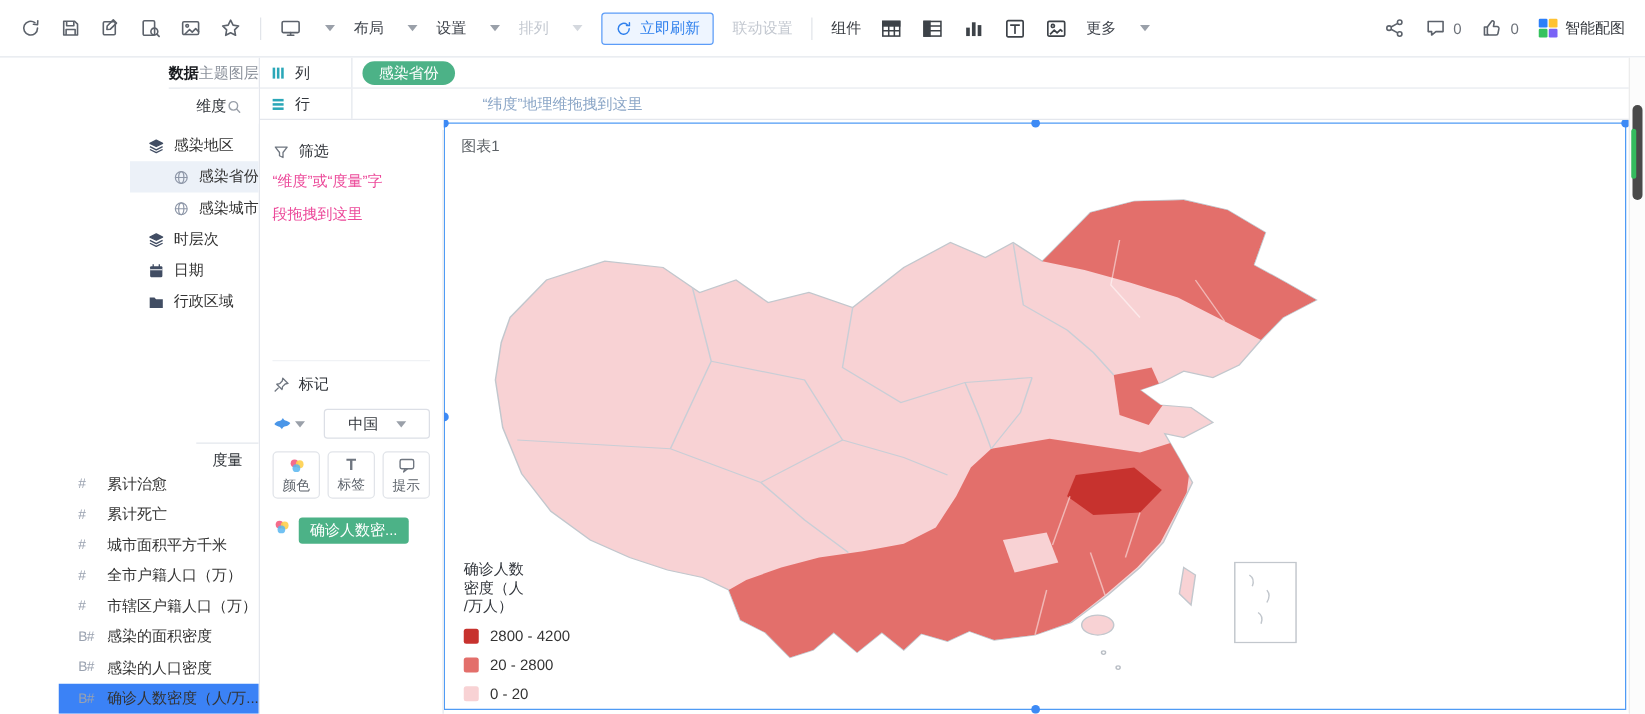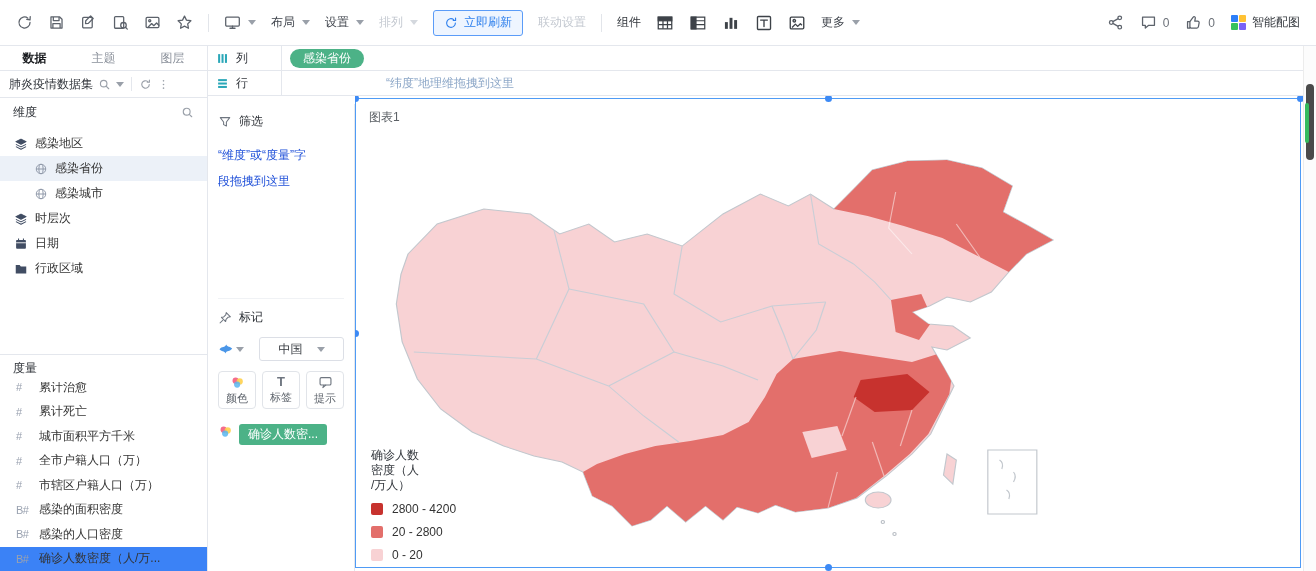--- a/index.html
+++ b/index.html
@@ -5,39 +5,39 @@
   * { margin:0; padding:0; box-sizing:border-box; }
   html,body { width:1316px; height:571px; overflow:hidden; background:#fff;
     font-family:"Liberation Sans","DejaVu Sans",sans-serif; font-size:12px; color:#333; }
 
   
   .topbar { position:absolute; left:0; top:0; right:0; height:46px; background:#fff;
     border-bottom:1px solid #e4e7ed; display:flex; align-items:center; padding:0 16px; gap:15px; z-index:30; }
   .tb-ic { display:inline-flex; align-items:center; color:#5c626b; cursor:pointer; }
   .tb-ic svg { width:17px; height:17px; }
   .tb-sep { width:1px; height:18px; background:#e2e5ea; }
-  .tb-item { display:inline-flex; align-items:center; gap:7px; color:#40454d; cursor:pointer; }
+  .tb-item { display:inline-flex; align-items:center; gap:19px; color:#40454d; cursor:pointer; }
   .caret { width:0; height:0; border-left:4px solid transparent; border-right:4px solid transparent;
     border-top:5px solid #9aa0a9; }
   .disabled { color:#c3c8d0 !important;justify-content:space-between; }
   .disabled .caret { border-top-color:#d4d8de; }
   .refresh-btn { display:inline-flex; align-items:center; gap:6px; height:26px; padding:0 10px;
     border:1px solid #5b9cf8; border-radius:3px; background:#eef5ff; color:#2f80ed; cursor:pointer; font-size:12px; }
   .refresh-btn svg { width:14px; height:14px; }
   .widget-ic { color:#3d4248; }
   .widget-ic svg { width:18px; height:18px; }
   .tb-right { margin-left:auto; display:flex; align-items:center; gap:16px; }
   .count { color:#6b7078; margin-left:-10px; }
   .smart { display:inline-flex; align-items:center; gap:6px; color:#33373d; cursor:pointer; }
   .smart-grid { display:grid; grid-template-columns:7px 7px; grid-template-rows:7px 7px; gap:1px; }
   .smart-grid i { display:block; border-radius:1px; }
 
   
   .sidebar { position:absolute; left:0; top:46px; bottom:0; width:208px; background:#fff;
-    border-right:1px solid #e4e7ed; display:flex; flex-direction:column; overflow:hidden; z-index:20; }
+    border-right:1px solid #e4e7ed; display:flex; flex-direction:column; overflow:hidden; z-index:20;align-items:flex-end; }
   .sb-tabs { height:25px; display:flex; border-bottom:1px solid #e4e7ed; flex:none; }
   .sb-tab { flex:1; display:flex; align-items:center; justify-content:center; color:#8a909a; cursor:pointer; }
   .sb-tab.active { color:#17191d; font-weight:bold; }
   .sb-dataset { height:27px; flex:none; display:flex; align-items:center; gap:5px; padding:0 9px;
     border-bottom:1px solid #e4e7ed; }
   .sb-dataset .ds-name { max-width:92px; white-space:nowrap; overflow:hidden; color:#33373d; }
   .mini-ic { display:inline-flex; color:#9aa0a9; cursor:pointer; }
   .mini-ic svg { width:13px; height:13px; }
   .mini-sep { width:1px; height:14px; background:#e4e7ed; margin:0 2px; }
   .sb-sec-title { height:28px; flex:none; display:flex; align-items:center; padding:0 13px; color:#2c3036;
@@ -75,21 +75,21 @@
     color:#fff; cursor:pointer; white-space:nowrap; }
   .hint { color:#8ba6c7; white-space:nowrap; cursor:default; }
   .r2 .hint { margin-left:96px; }
 
   
   .marks { position:absolute; left:208px; top:104px; bottom:0; width:147px; background:#fff;
     border-right:1px solid #e4e7ed; padding:9px 10px 0 10px; z-index:10; }
   .sec-head { display:flex; align-items:center; gap:7px; color:#2c3036; }
   .sec-head svg { width:14px; height:14px; }
   .gray-ic { color:#6f7680; display:inline-flex; }
-  .filter-hint { margin-top:12px; line-height:26px; color:#1d4ed8; }
+  .filter-hint { margin-top:2px; line-height:26px; color:#ec4899; }
   .marks-sec { margin-top:104px; border-top:1px solid #f0f2f5; padding-top:10px; }
   .geo-row { margin-top:11px; display:flex; align-items:center; gap:15px; }
   .geo-type { display:inline-flex; align-items:center; gap:2px; cursor:pointer; }
   .geo-type svg { width:16px; height:16px; }
   .geo-select { flex:1; height:24px; border:1px solid #dcdfe6; border-radius:3px; display:flex;
     align-items:center; justify-content:center; gap:14px; cursor:pointer; color:#33373d; }
   .mark-btns { display:flex; gap:6px; margin-top:10px; }
   .mark-btn { width:41px; height:38px; border:1px solid #e1e4e9; border-radius:4px; background:#fff;
     display:flex; flex-direction:column; align-items:center; justify-content:center; gap:1px;
     font-size:11px; color:#5d636b; cursor:pointer; }
@@ -271,44 +271,20 @@
   </div>
 </div>
 
 <div class="sidebar">
   <div class="sb-tabs">
     <span class="sb-tab active">数据</span>
     <span class="sb-tab">主题</span>
     <span class="sb-tab">图层</span>
   </div>
 
-  <div class="sb-dataset">
-    <span class="ds-name">肺炎疫情数据集</span>
-    <span class="mini-ic">
-      <svg viewBox="0 0 16 16" fill="none" stroke="currentColor" stroke-width="1.4" stroke-linecap="round">
-          <circle cx="7" cy="7" r="4"></circle>
-          <path d="M10 10l3.2 3.2"></path>
-        </svg>
-    </span>
-    <span class="caret"></span>
-    <span class="mini-sep"></span>
-    <span class="mini-ic">
-      <svg viewBox="0 0 16 16" fill="none" stroke="currentColor" stroke-width="1.4" stroke-linecap="round">
-          <path d="M12.6 8a4.6 4.6 0 1 1-1.7-3.6"></path>
-          <path d="M12.8 2.6v2.6h-2.6"></path>
-        </svg>
-    </span>
-    <span class="mini-ic">
-      <svg viewBox="0 0 16 16" fill="currentColor">
-          <circle cx="8" cy="3.5" r="1"></circle>
-          <circle cx="8" cy="8" r="1"></circle>
-          <circle cx="8" cy="12.5" r="1"></circle>
-        </svg>
-    </span>
-  </div>
 
   <div class="sb-sec-title">
     <span>维度</span>
     <span class="mini-ic sr">
       <svg viewBox="0 0 16 16" fill="none" stroke="currentColor" stroke-width="1.4" stroke-linecap="round">
           <circle cx="7" cy="7" r="4.2"></circle>
           <path d="M10.2 10.2l3 3"></path>
         </svg>
     </span>
   </div>

